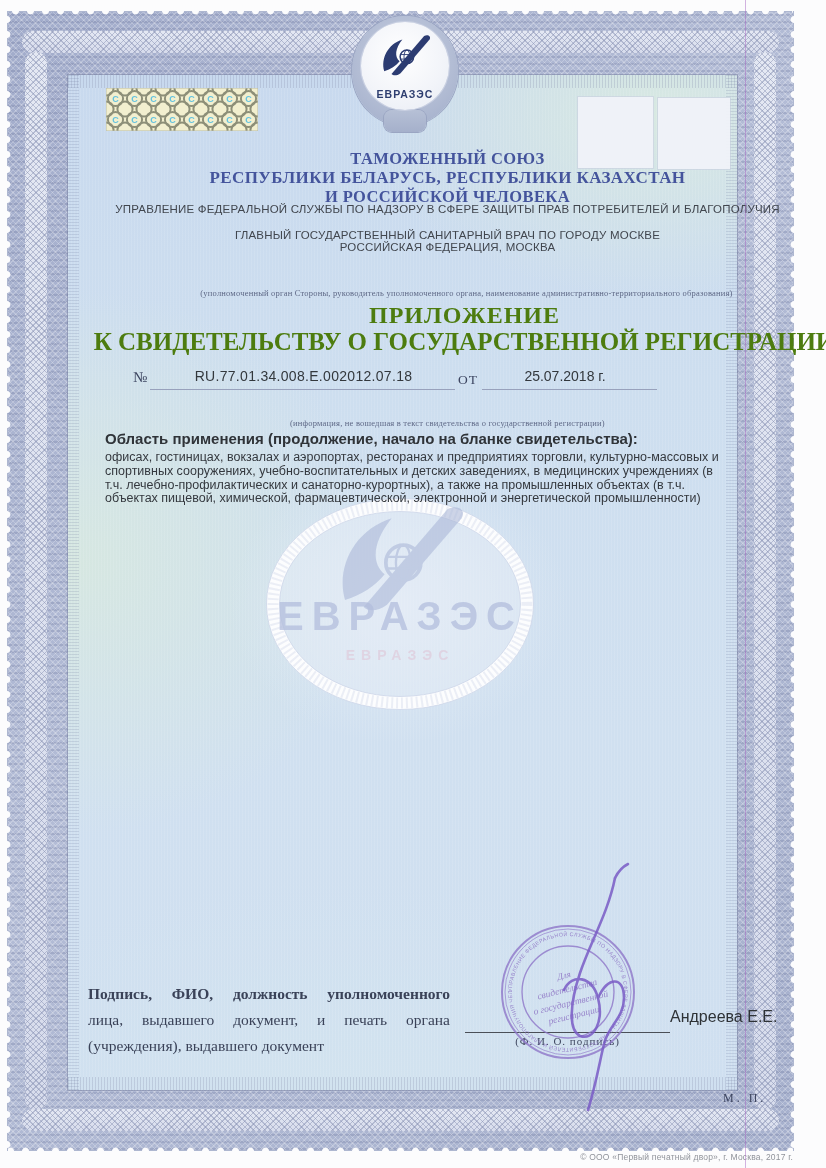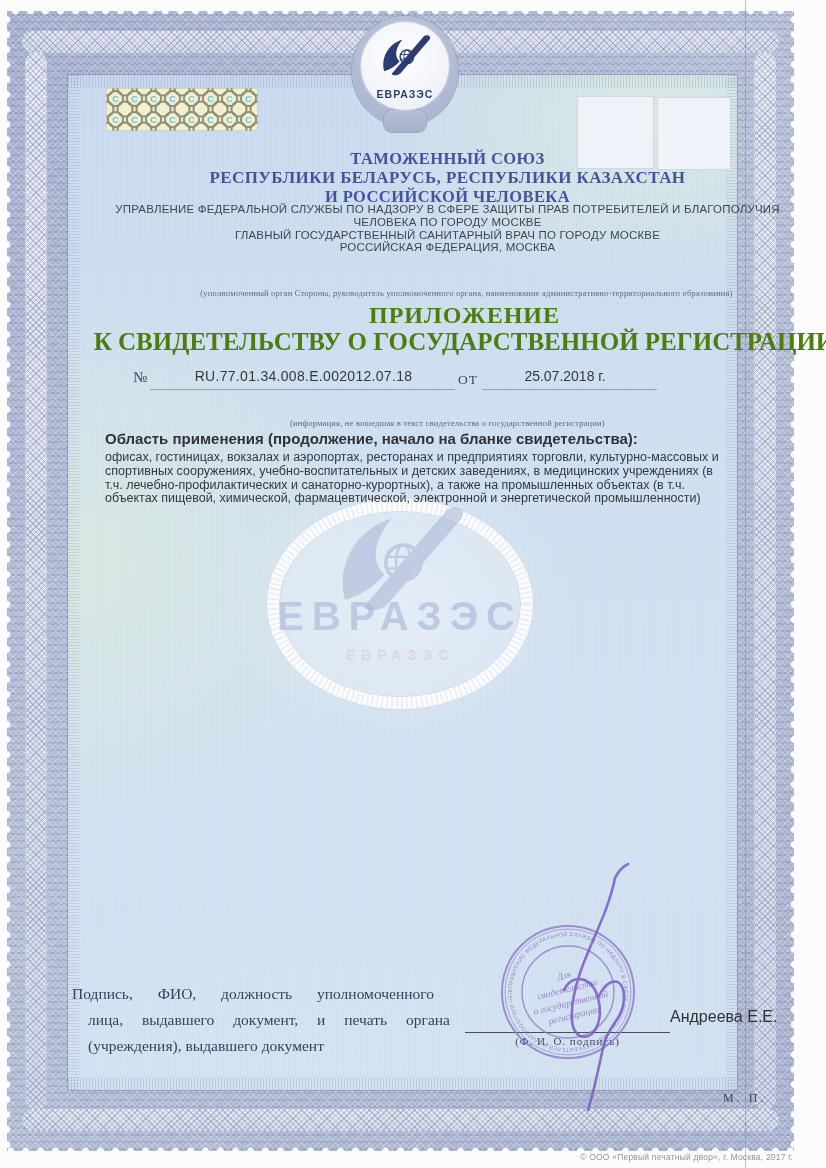--- a/index.html
+++ b/index.html
@@ -151,40 +151,39 @@
   <div class="med-inner"></div>
   <svg class="abs" style="left:377px;top:33px;color:#2c3c72;" width="58" height="44" viewBox="0 0 64 48">
     <use href="#bird" width="64" height="48"></use>
   </svg>
   <div class="med-label">ЕВРАЗЭС</div>
 
   <div class="abs ctr serif hdr-blue" style="top:149px;font-size:16.5px;">ТАМОЖЕННЫЙ СОЮЗ</div>
   <div class="abs ctr serif hdr-blue" style="top:168px;font-size:17px;">РЕСПУБЛИКИ БЕЛАРУСЬ, РЕСПУБЛИКИ КАЗАХСТАН</div>
   <div class="abs ctr serif hdr-blue" style="top:187px;font-size:16.5px;">И РОССИЙСКОЙ ЧЕЛОВЕКА</div>
   <div class="abs ctr hdr-sans" style="top:203px;">УПРАВЛЕНИЕ ФЕДЕРАЛЬНОЙ СЛУЖБЫ ПО НАДЗОРУ В СФЕРЕ ЗАЩИТЫ ПРАВ ПОТРЕБИТЕЛЕЙ И БЛАГОПОЛУЧИЯ</div>
-  <div class="abs ctr hdr-sans" style="top:216px;">ЧЕЛОВЕКА ПО ГОРОДУ МОСКВЕ</div>
   <div class="abs ctr hdr-sans" style="top:229px;">ГЛАВНЫЙ ГОСУДАРСТВЕННЫЙ САНИТАРНЫЙ ВРАЧ ПО ГОРОДУ МОСКВЕ</div>
   <div class="abs ctr hdr-sans" style="top:241px;">РОССИЙСКАЯ ФЕДЕРАЦИЯ, МОСКВА</div>
   <div class="abs ctr cap" style="top:288px;padding-left:19px;">(уполномоченный орган Стороны, руководитель уполномоченного органа, наименование административно-территориального образования)</div>
 
   <div class="abs ctr title-blue" style="top:302px;font-size:24px;letter-spacing:1px;">ПРИЛОЖЕНИЕ</div>
   <div class="abs ctr title-blue" style="top:328px;font-size:25px;">К СВИДЕТЕЛЬСТВУ О ГОСУДАРСТВЕННОЙ РЕГИСТРАЦИИ</div>
 
   <div class="abs serif" style="left:133px;top:369px;font-size:15px;color:#3c4560;">№</div>
   <div class="abs" style="left:167px;top:368px;width:273px;text-align:center;font-size:14px;color:#33383d;letter-spacing:.3px;">RU.77.01.34.008.Е.002012.07.18</div>
   <div class="uline" style="left:150px;top:389px;width:305px;"></div>
   <div class="abs serif" style="left:458px;top:372px;font-size:13.5px;color:#3c4560;letter-spacing:1px;">ОТ</div>
   <div class="abs" style="left:490px;top:368px;width:150px;text-align:center;font-size:14px;color:#33383d;">25.07.2018 г.</div>
   <div class="uline" style="left:482px;top:389px;width:175px;"></div>
   <div class="abs ctr cap" style="top:418px;">(информация, не вошедшая в текст свидетельства о государственной регистрации)</div>
 
   <div class="abs body-txt" style="left:105px;top:430px;width:620px;font-size:15px;font-weight:bold;color:#2f3338;">Область применения (продолжение, начало на бланке свидетельства):</div>
   <div class="abs body-txt" style="left:105px;top:451px;width:616px;font-size:12.5px;line-height:13.8px;">офисах, гостиницах, вокзалах и аэропортах, ресторанах и предприятиях торговли, культурно-массовых и спортивных сооружениях, учебно-воспитательных и детских заведениях, в медицинских учреждениях (в т.ч. лечебно-профилактических и санаторно-курортных), а также на промышленных объектах (в т.ч. объектах пищевой, химической, фармацевтической, электронной и энергетической промышленности)</div>
 
-  <div class="abs bot-serif j" style="left:72px;top:981px;width:362px;">Подпись, ФИО, должность уполномоченного</div>
+  <div class="abs bot-serif j" style="left:88px;top:981px;width:362px;font-weight:bold;">Подпись, ФИО, должность уполномоченного</div>
   <div class="abs bot-serif j" style="left:88px;top:1007px;width:362px;">лица, выдавшего документ, и печать органа</div>
   <div class="abs bot-serif" style="left:88px;top:1033px;width:362px;">(учреждения), выдавшего документ</div>
 
   <div class="abs" style="left:670px;top:1008px;font-size:16px;color:#2e3236;">Андреева Е.Е.</div>
   <div class="abs" style="left:465px;top:1032px;width:205px;border-top:1.2px solid #4a4f57;"></div>
   <div class="abs serif" style="left:465px;top:1035px;width:205px;text-align:center;font-size:11px;color:#3f4760;letter-spacing:1px;">(Ф. И. О. подпись)</div>
   <div class="abs serif" style="left:694px;top:1091px;font-size:12px;color:#3e4660;letter-spacing:3px;margin-left:29px;">М. П.</div>
 
   <svg class="abs" style="left:498px;top:922px;" width="140" height="140" viewBox="0 0 140 140" opacity="0.8">
     <defs>

